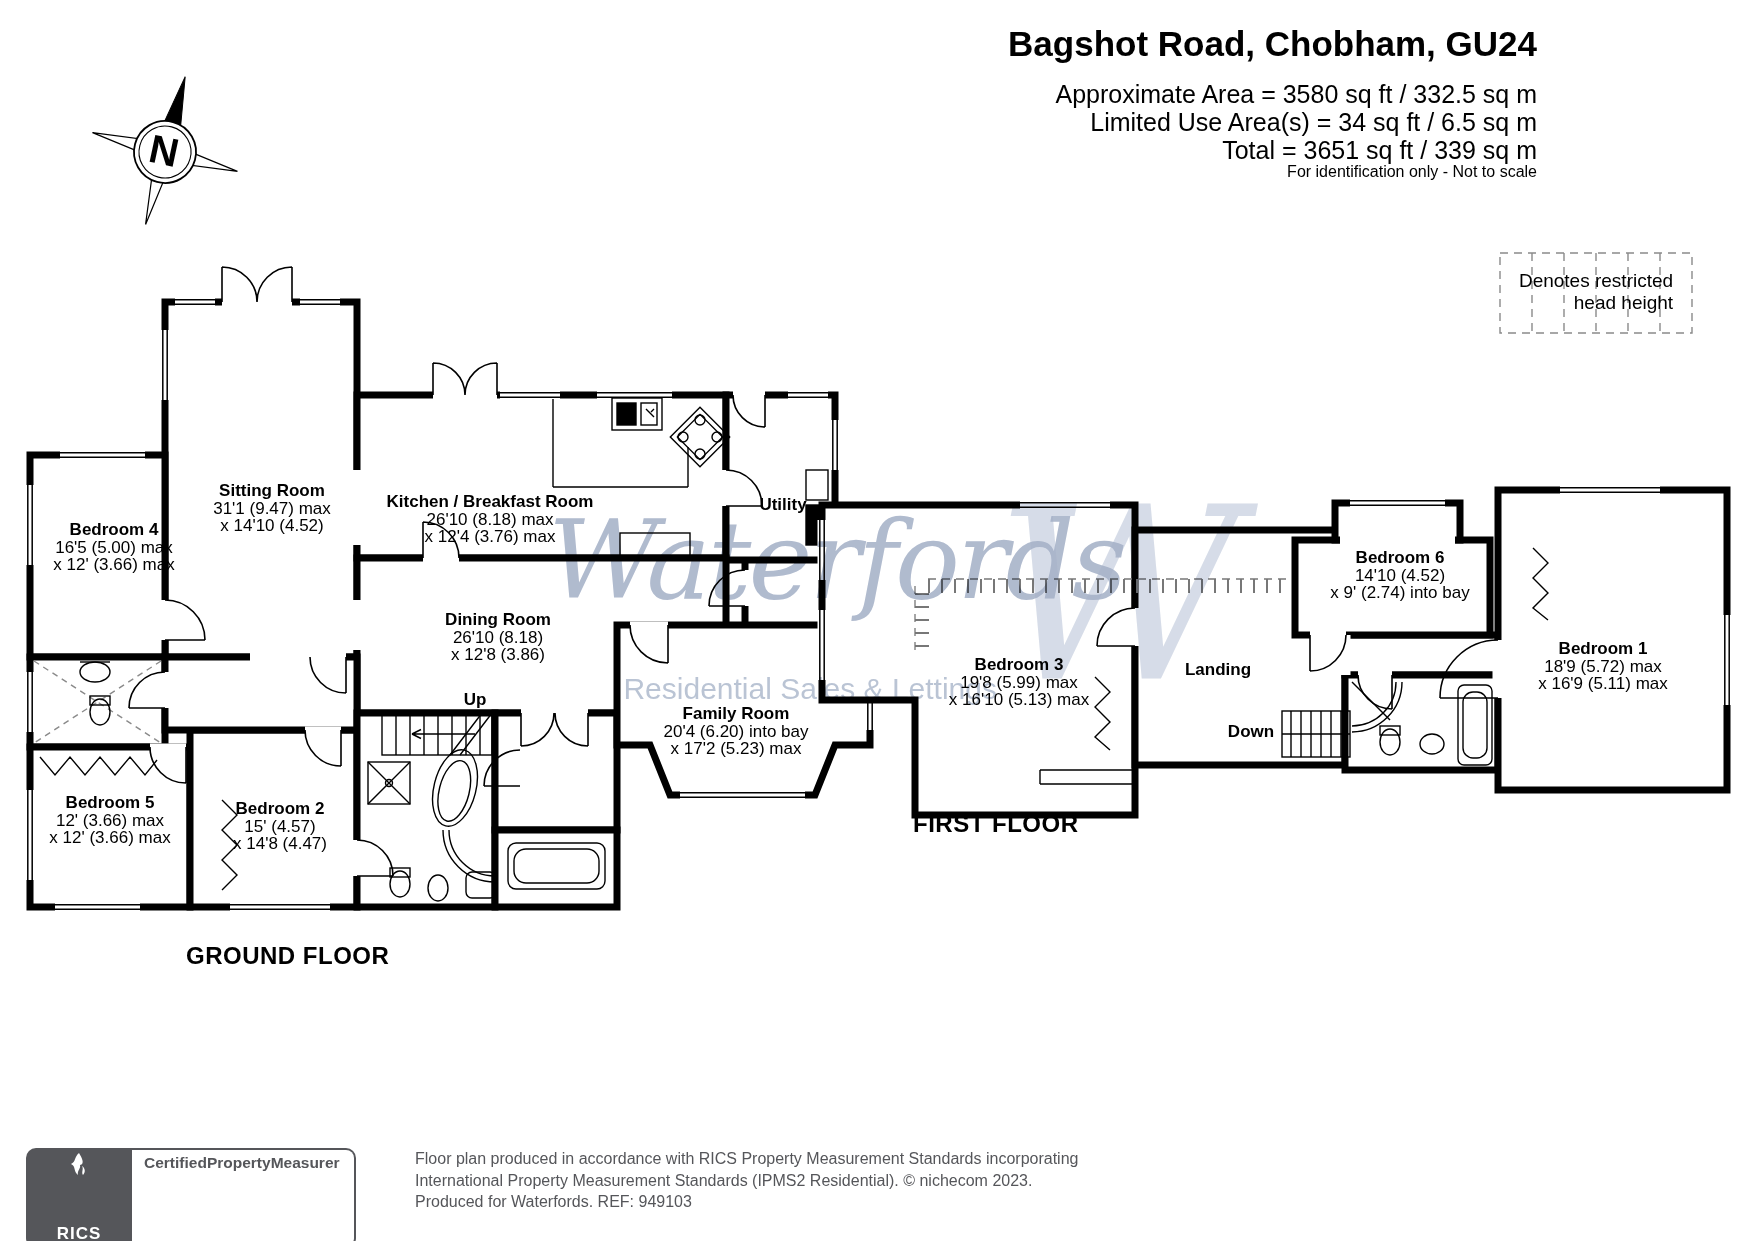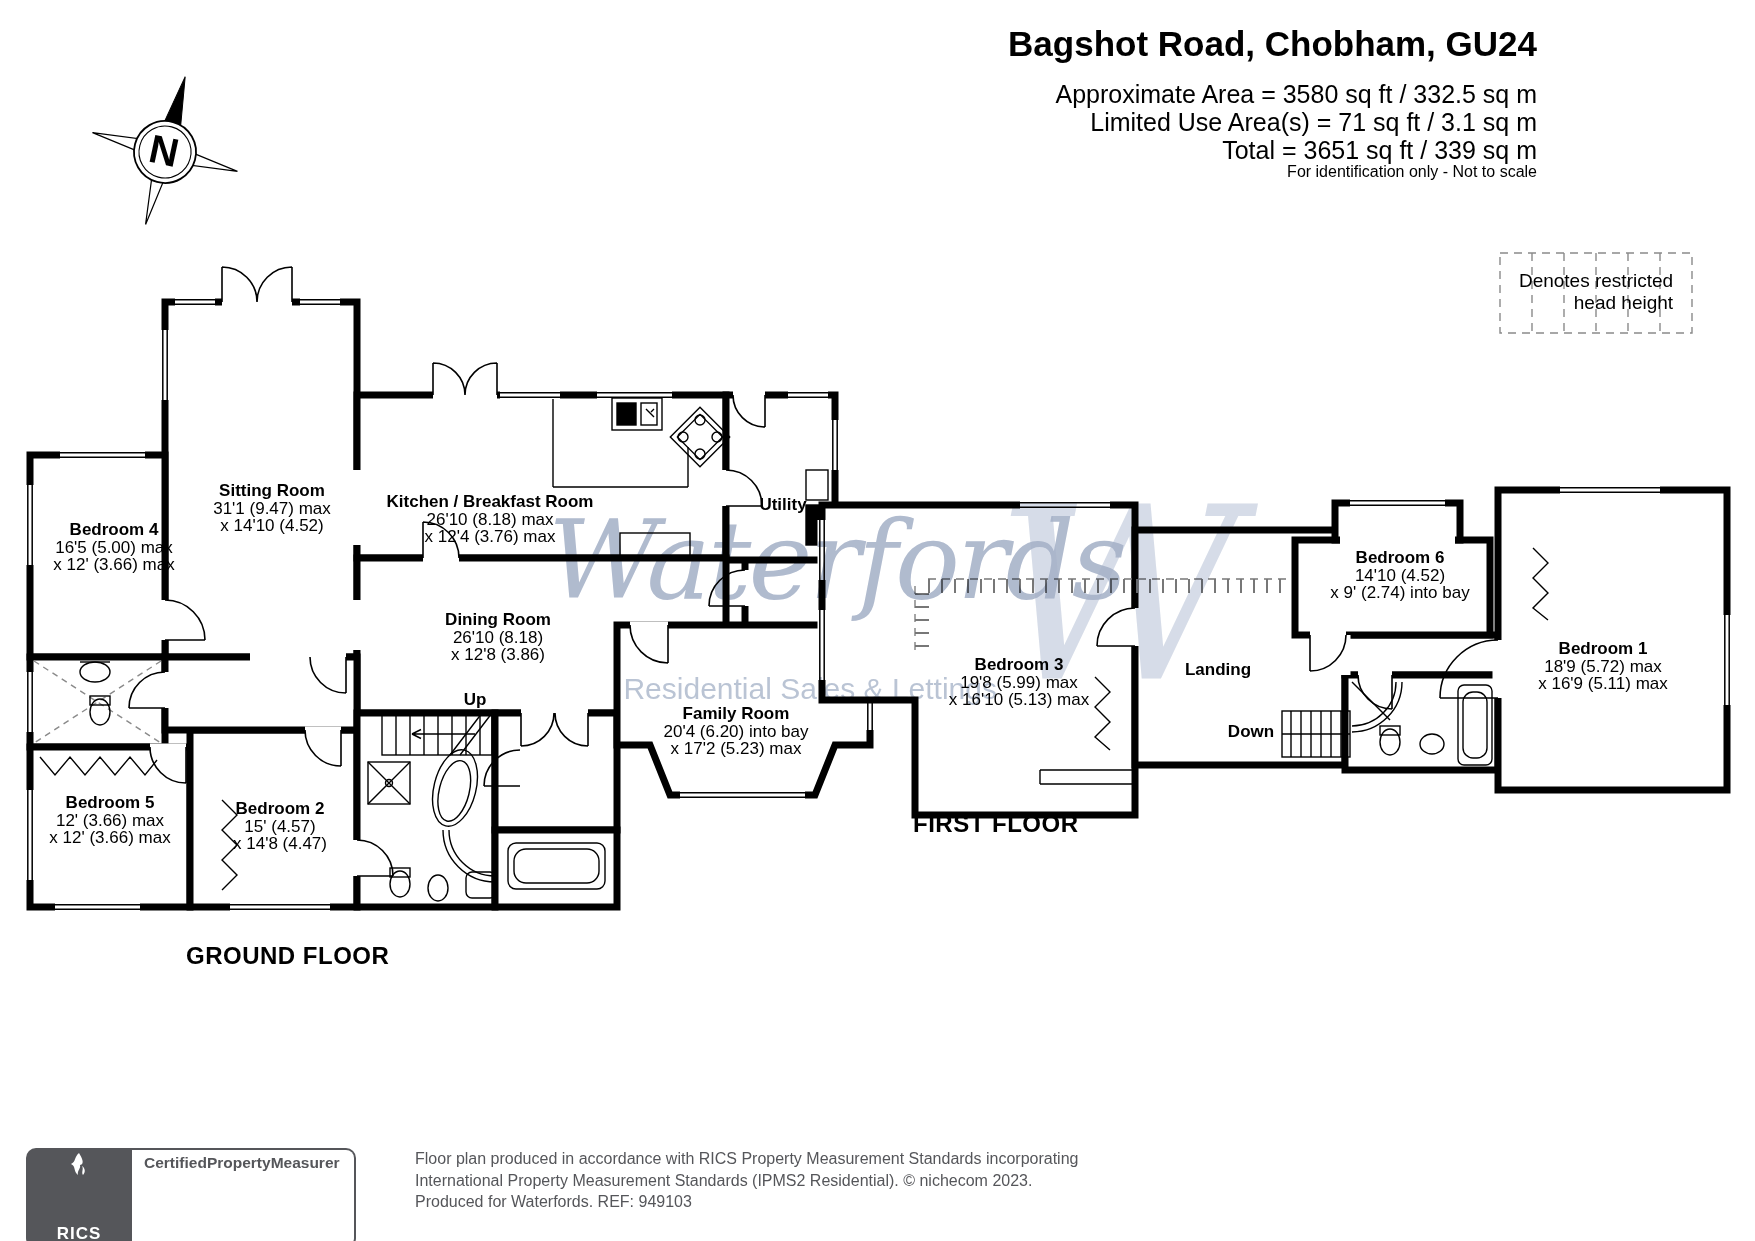--- a/index.html
+++ b/index.html
@@ -282,21 +282,21 @@
   </svg>
 
   <div id="watermark">
     <div class="abs wm-mono">W</div>
     <div class="abs wm-brand">Waterfords</div>
     <div class="abs wm-tag">Residential Sales &amp; Lettings</div>
   </div>
 
   <div class="abs hdr-title">Bagshot Road, Chobham, GU24</div>
   <div class="abs hdr-line" style="top:80px">Approximate Area = 3580 sq ft / 332.5 sq m</div>
-  <div class="abs hdr-line" style="top:108px">Limited Use Area(s) = 71 sq ft / 3.1 sq m</div>
+  <div class="abs hdr-line" style="top:108px">Limited Use Area(s) = 34 sq ft / 6.5 sq m</div>
   <div class="abs hdr-line" style="top:136px">Total = 3651 sq ft / 339 sq m</div>
   <div class="abs hdr-note">For identification only - Not to scale</div>
 
   <div class="abs legend-text">
     <div>Denotes restricted</div>
     <div>head height</div>
   </div>
 
   <div class="abs compass-n">N</div>
 

